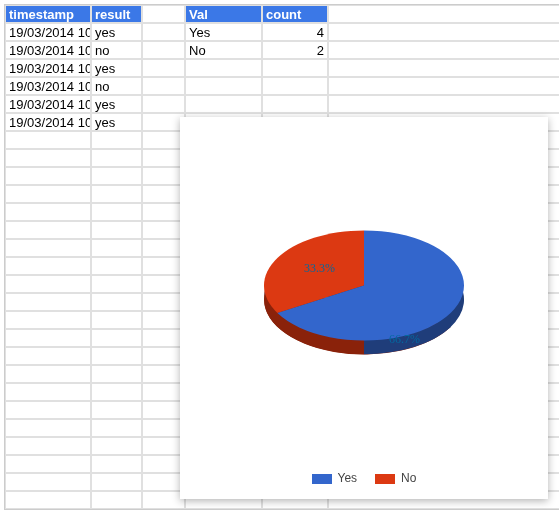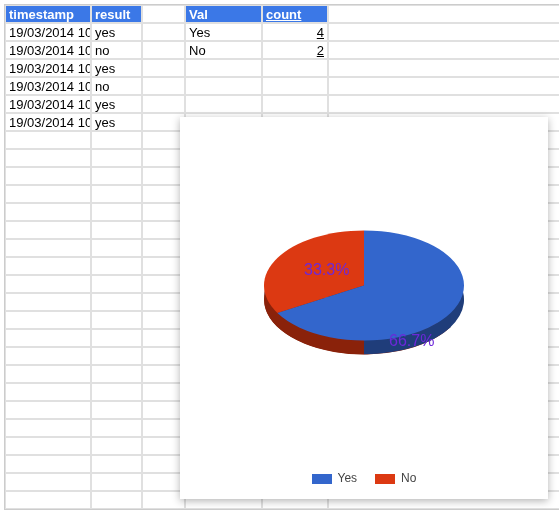--- a/index.html
+++ b/index.html
@@ -36,21 +36,21 @@
   }
   .header {
     background: #3b78e7;
     color: #fff;
     font-weight: bold;
   }
   .c-ts { width: 86px; }
   .c-res { width: 51px; }
   .c-gap { width: 43px; }
   .c-val { width: 77px; }
-  .c-cnt { width: 66px; text-decoration: underline; }
+  .c-cnt { width: 66px; }
   .c-rest { width: 240px; }
   .num { text-align: right; }
   .chart-card {
     position: absolute;
     left: 180px;
     top: 117px;
     width: 368px;
     height: 382px;
     background: #fff;
     box-shadow: 0 2px 8px rgba(0,0,0,0.3);
@@ -75,23 +75,23 @@
     display: inline-block;
     width: 20px;
     height: 10px;
     margin-right: 6px;
     vertical-align: middle;
   }
   .sw-yes { background: #3366cc; }
   .sw-no  { background: #dc3912; }
   .pie-label {
     position: absolute;
-    color: #6d28d9;
-    font-size: 16px;
-    font-family: Liberation Sans, sans-serif;
+    color: #0369a1;
+    font-size: 12px;
+    font-family: Liberation Serif, serif;
   }
 </style>
 </head>
 <body>
 
 <div class="sheet">
   <div class="grid">
 
     <div class="row">
       <div class="cell header c-ts">timestamp</div>

